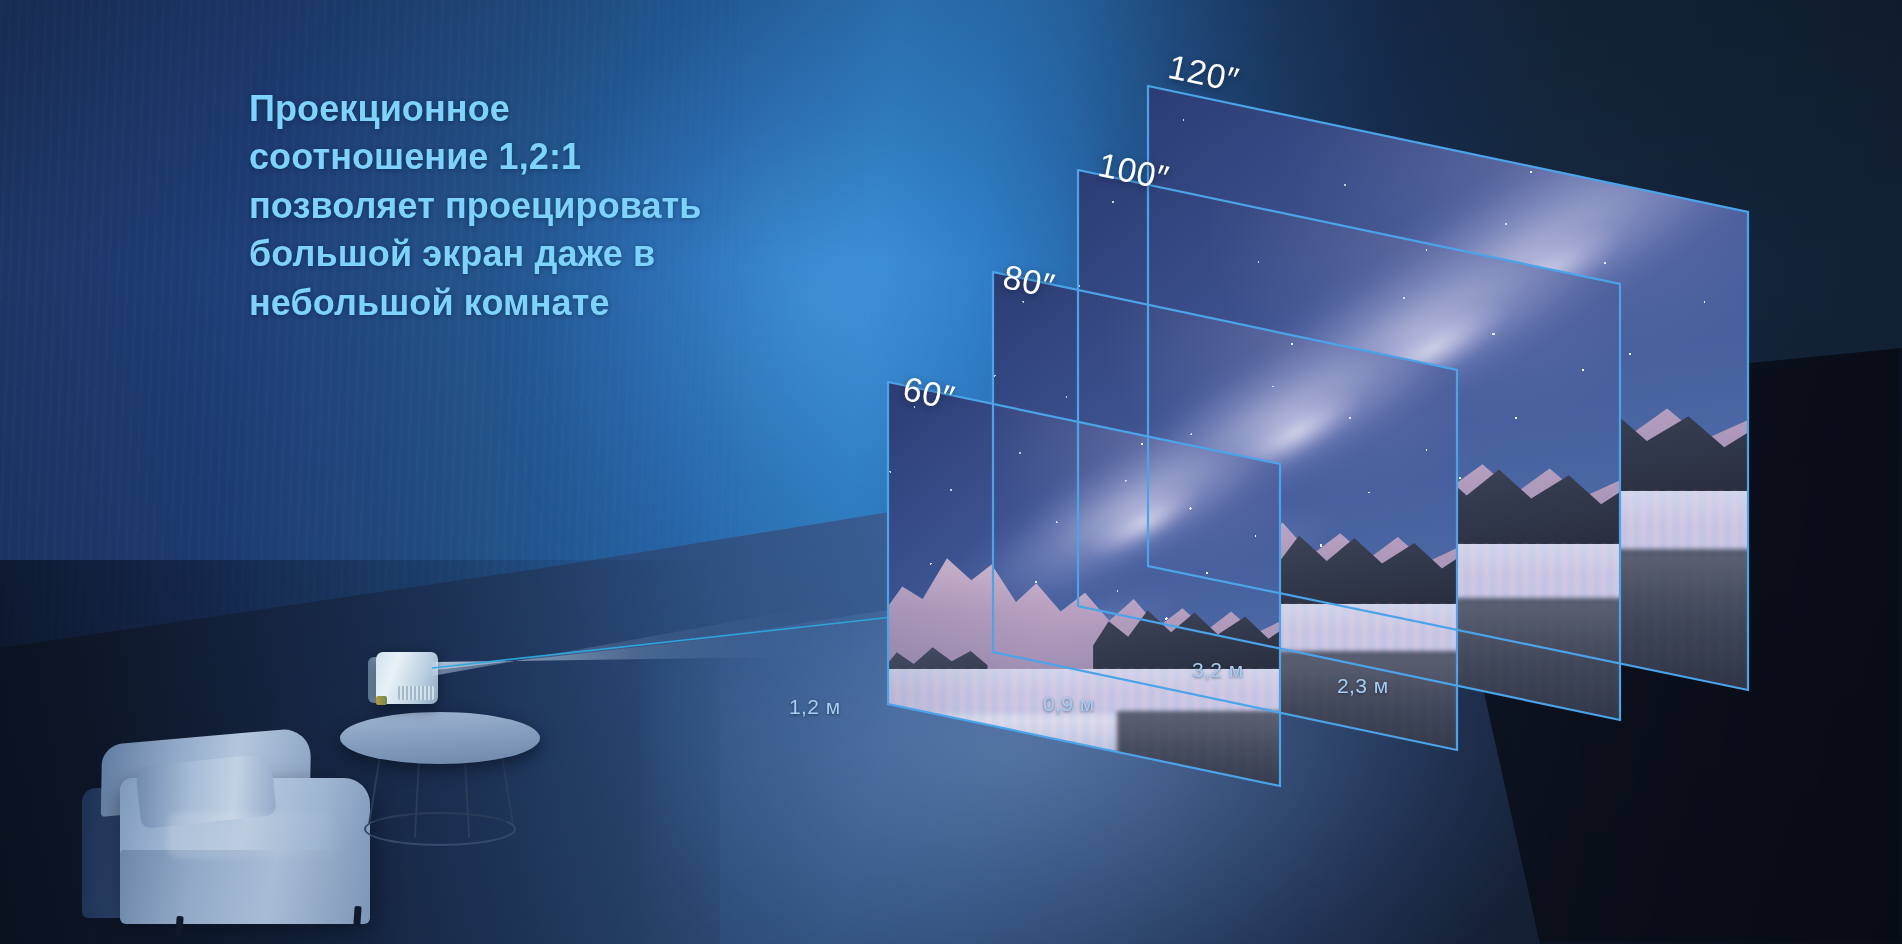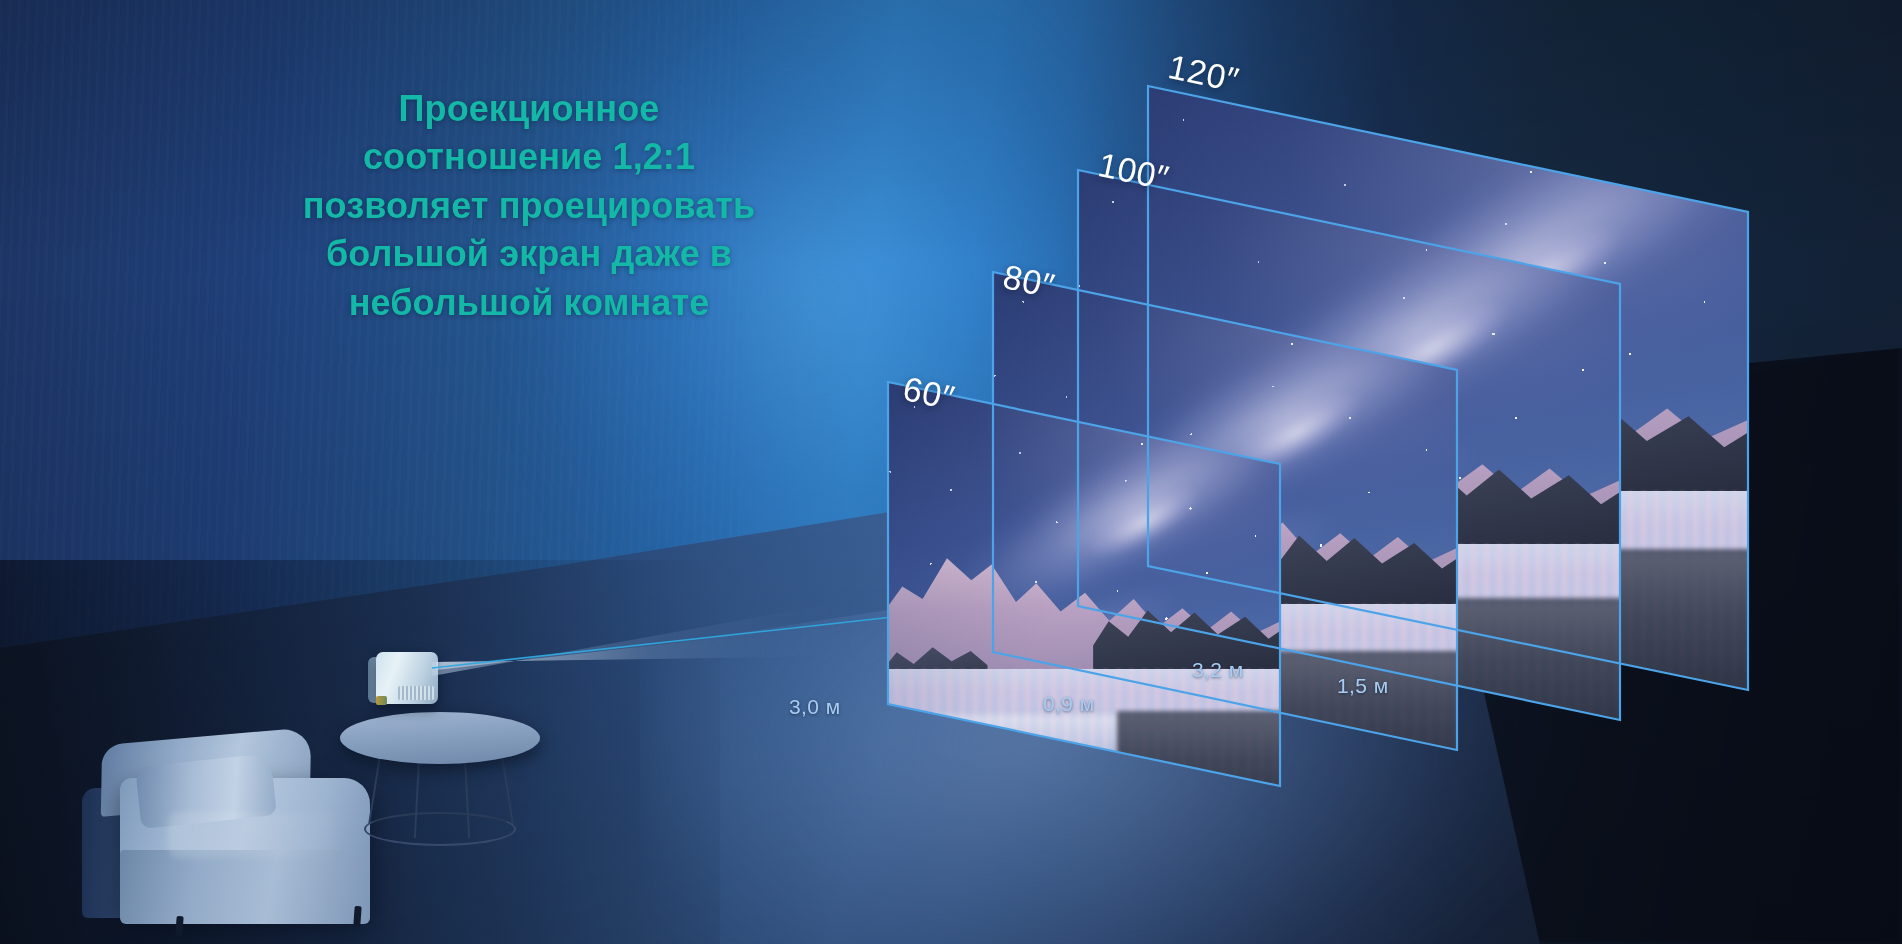--- a/index.html
+++ b/index.html
@@ -93,25 +93,24 @@
   }
   
   .floor-left-dark{
     position:absolute;left:0;top:560px;width:720px;height:384px;
     background:linear-gradient(75deg, rgba(6,10,20,.72) 0%, rgba(8,13,26,.34) 45%, rgba(0,0,0,0) 100%);
   }
 
   
   .headline{
     position:absolute;left:249px;top:85px;width:560px;
-    color:#14b8a6;font-weight:bold;font-size:36px;line-height:1.345;
+    color:#7dd3fc;font-weight:bold;font-size:36px;line-height:1.345;
     letter-spacing:.1px;
     text-shadow:0 1px 5px rgba(6,18,40,.38);
     white-space:pre-line;
-    text-align:center;
   }
 
   
   
   .sofa{position:absolute;left:72px;top:700px;width:330px;height:244px;}
   .sofa-body{
     position:absolute;left:48px;top:78px;width:250px;height:140px;
     border-radius:12px 26px 8px 8px;
     background:linear-gradient(104deg,#7e99bb 0%,#9fb6d2 22%,#b4c7dd 48%,#9db4d0 74%,#7a93b4 100%);
     box-shadow:0 10px 26px rgba(4,9,20,.55);
@@ -403,21 +402,21 @@
       <div class="water-dark"></div>
       <div class="lamp" style="left:40%;bottom:2%;height:14%;"></div>
       <div class="lamp" style="left:47%;bottom:4%;height:10%;"></div>
       <div class="screen-tint"></div>
     </div>
   </div>
   <svg class="screen-outline" style="left:1134px;top:42px;" width="630" height="660" viewBox="0 0 630 660">
     <polygon points="14,44 614,170 614,648 14,524" fill="none" stroke="#4da3e8" stroke-width="2.2"></polygon>
   </svg>
   <div class="size-label" style="left:1168px;top:54px;transform:rotate(11.8deg);">120″</div>
-  <div class="dist-label" style="left:1337px;top:674px;">1,5 м</div>
+  <div class="dist-label" style="left:1337px;top:674px;">2,3 м</div>
 
   <div class="screen" style="left:1068px;top:130px;width:560px;height:600px;
               clip-path:polygon(10px 40px, 552px 154px, 552px 590px, 10px 476px);">
     <div class="art">
       <div class="sky"></div>
       <div class="stars"></div>
       <div class="mw"></div>
       <div class="mw-core"></div>
       <div class="mtn"></div>
       <div class="mtn-dark2"></div>
@@ -476,15 +475,15 @@
       <div class="water-dark"></div>
       <div class="lamp" style="left:28%;bottom:6%;height:11%;"></div>
       <div class="lamp" style="left:52%;bottom:3%;height:9%;"></div>
       <div class="screen-tint"></div>
     </div>
   </div>
   <svg class="screen-outline" style="left:882px;top:352px;" width="416" height="470" viewBox="0 0 416 470">
     <polygon points="6,30 398,112 398,434 6,352" fill="none" stroke="#4da3e8" stroke-width="2.2"></polygon>
   </svg>
   <div class="size-label" style="left:903px;top:374px;transform:rotate(11.8deg);">60″</div>
-  <div class="dist-label" style="left:789px;top:695px;">3,0 м</div>
+  <div class="dist-label" style="left:789px;top:695px;">1,2 м</div>
 
 </div>
 
 </body></html>

